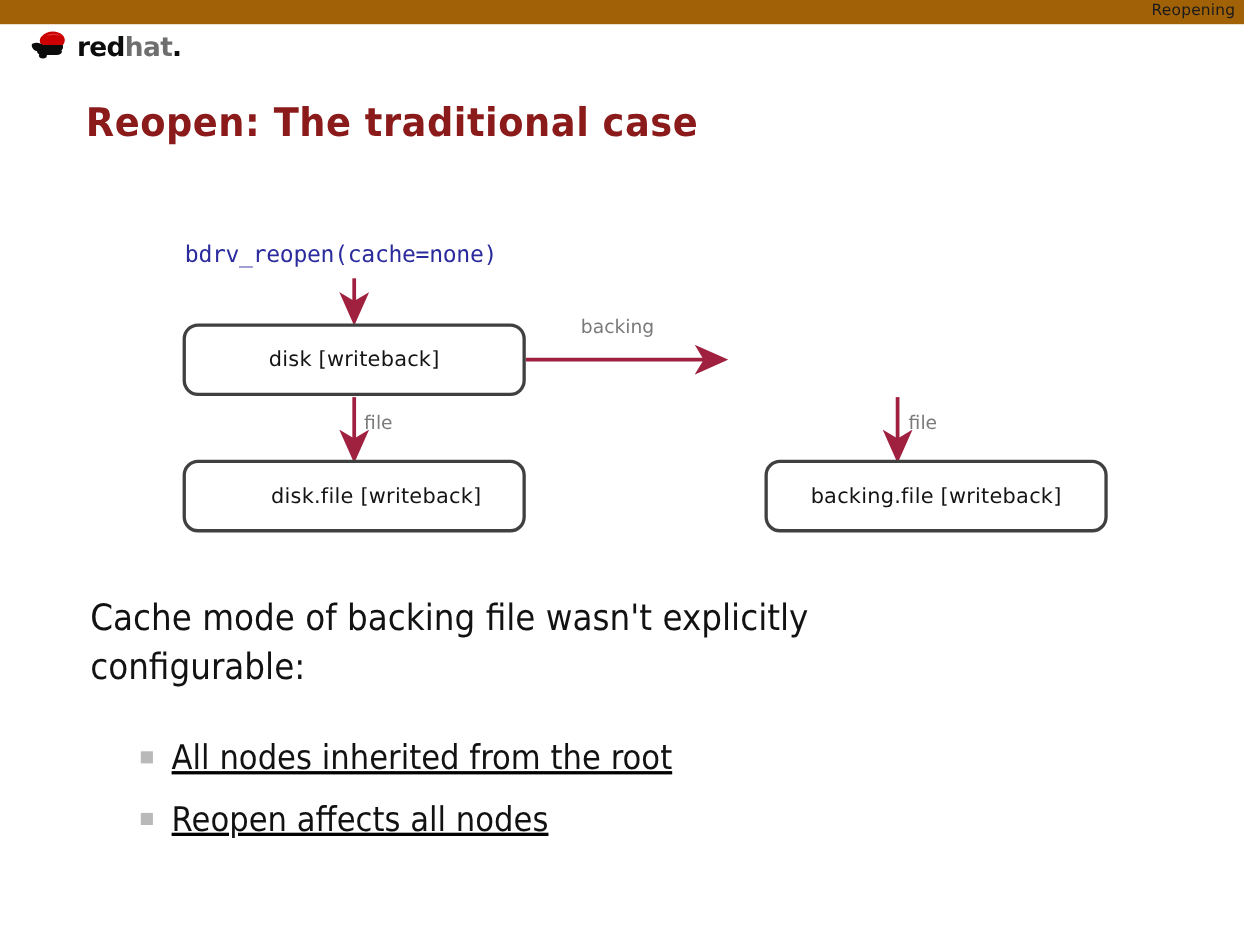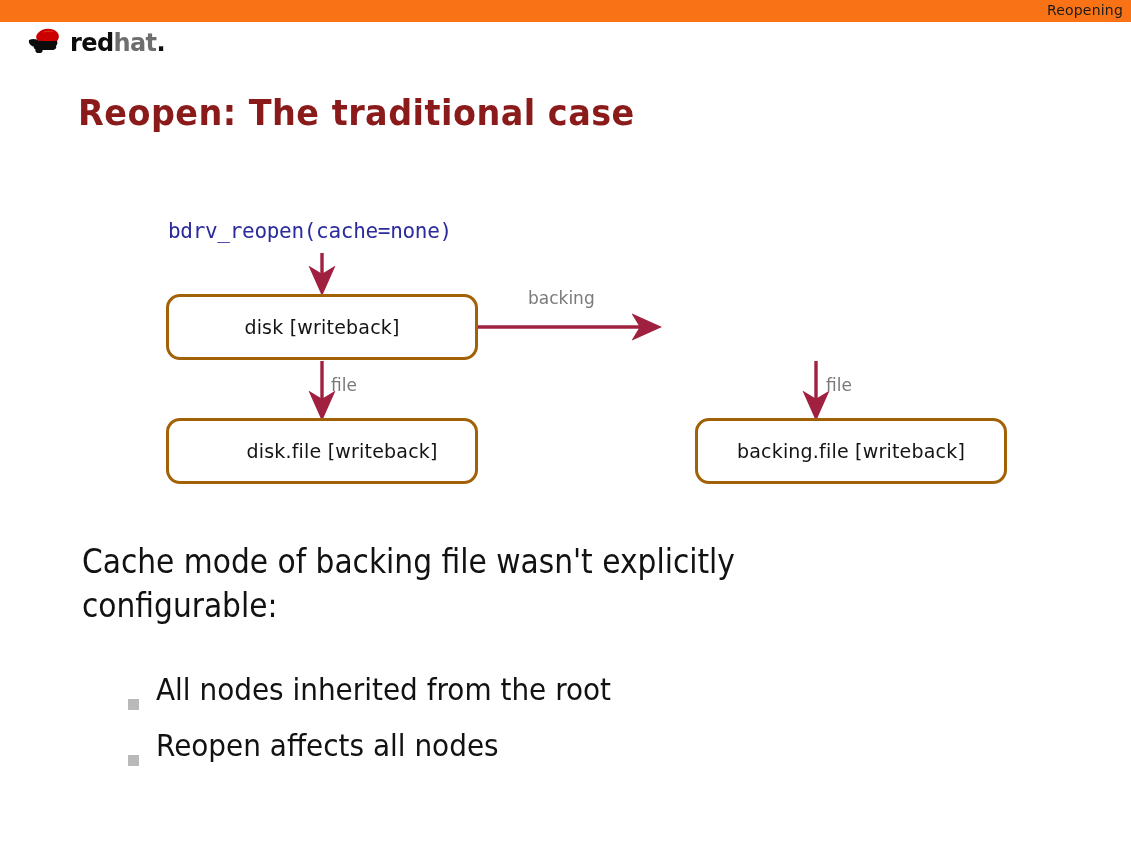--- a/index.html
+++ b/index.html
@@ -15,21 +15,21 @@
     font-family: "DejaVu Sans", sans-serif;
     -webkit-font-smoothing: antialiased;
   }
 
   
   .topbar {
     position: absolute;
     left: 0; top: 0;
     width: 1131px;
     height: 22px;
-    background: #f97316;
+    background: #a16207;
   }
   .topbar-title {
     position: absolute;
     right: 8px;
     top: 2px;
     font-family: "DejaVu Sans", sans-serif;
     font-size: 14px;
     color: #1a1a1a;
     letter-spacing: 0.2px;
     white-space: nowrap;
@@ -85,21 +85,21 @@
     left: 0; top: 0;
     width: 1131px;
     height: 848px;
     pointer-events: none;
   }
   .diagram > * { pointer-events: auto; }
 
   .node {
     position: absolute;
     box-sizing: border-box;
-    border: 3px solid #a16207;
+    border: 3px solid #404040;
     border-radius: 14px;
     background: #ffffff;
     display: flex;
     align-items: center;
     justify-content: center;
     font-family: "DejaVu Sans", sans-serif;
     font-size: 19px;
     color: #141414;
     letter-spacing: 0.2px;
     white-space: nowrap;
@@ -151,22 +151,23 @@
   }
 
   .bullets {
     position: absolute;
     left: 128px;
     top: 668px;
     width: 880px;
   }
   .bullet-row {
     display: flex;
-    align-items: flex-end;
+    align-items: flex-start;
     margin-bottom: 14px;
+    text-decoration: underline;
   }
   .bullet-mark {
     width: 11px;
     height: 11px;
     background: #b9b9b9;
     margin-top: 15px;
     margin-right: 17px;
     flex: none;
   }
   .bullet-text {

